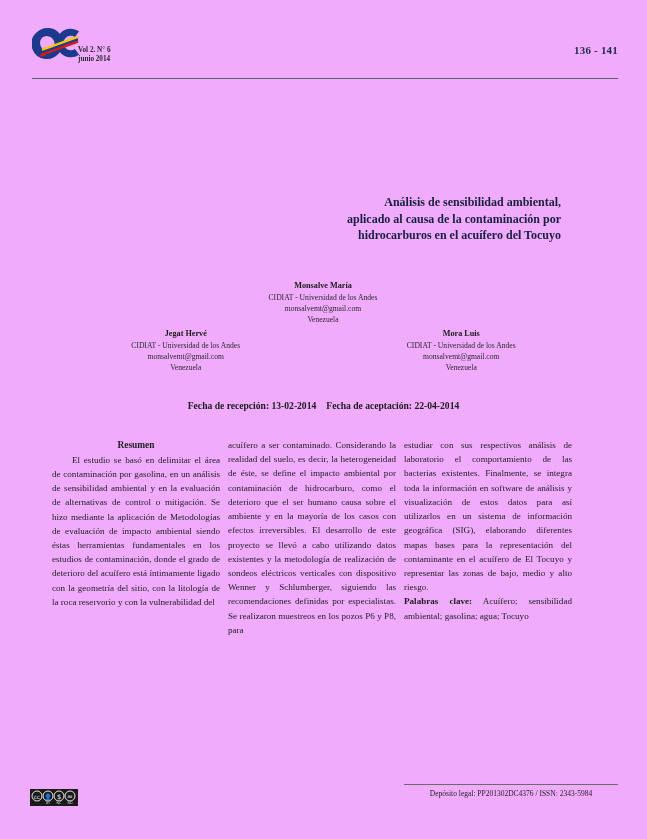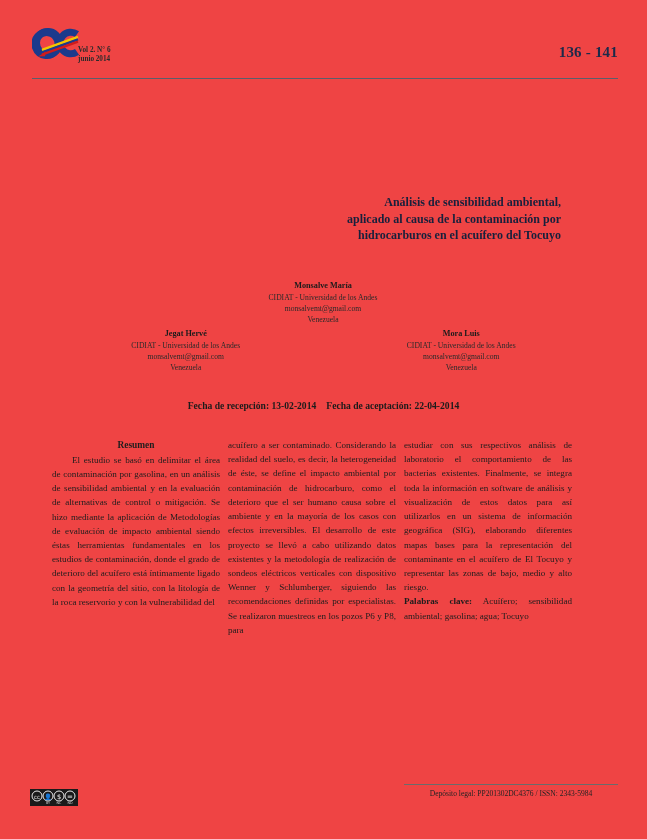--- a/index.html
+++ b/index.html
@@ -12,21 +12,21 @@
     height: 839px;
     position: relative;
     font-family: "Liberation Serif", "DejaVu Serif", serif;
     color: #1a1a1a;
     overflow: hidden;
   }
 
   .page {
     position: absolute;
     inset: 0;
-    background: #ef4444;
+    background: #f0abfc;
     padding-left: 40px;
   }
 
   
   .masthead {
     position: absolute;
     left: 32px;
     top: 24px;
     width: 586px;
     height: 56px;
@@ -47,21 +47,21 @@
     font-weight: bold;
     line-height: 1.28;
     color: #2b2b2b;
     white-space: nowrap;
   }
   .page-range {
     position: absolute;
     right: 0;
     top: 20px;
     font-family: "Liberation Serif", serif;
-    font-size: 15px;
+    font-size: 11px;
     font-weight: bold;
     color: #1b2a4a;
     letter-spacing: 0.2px;
   }
   .header-rule {
     position: absolute;
     left: 32px;
     top: 78px;
     width: 586px;
     height: 0;

